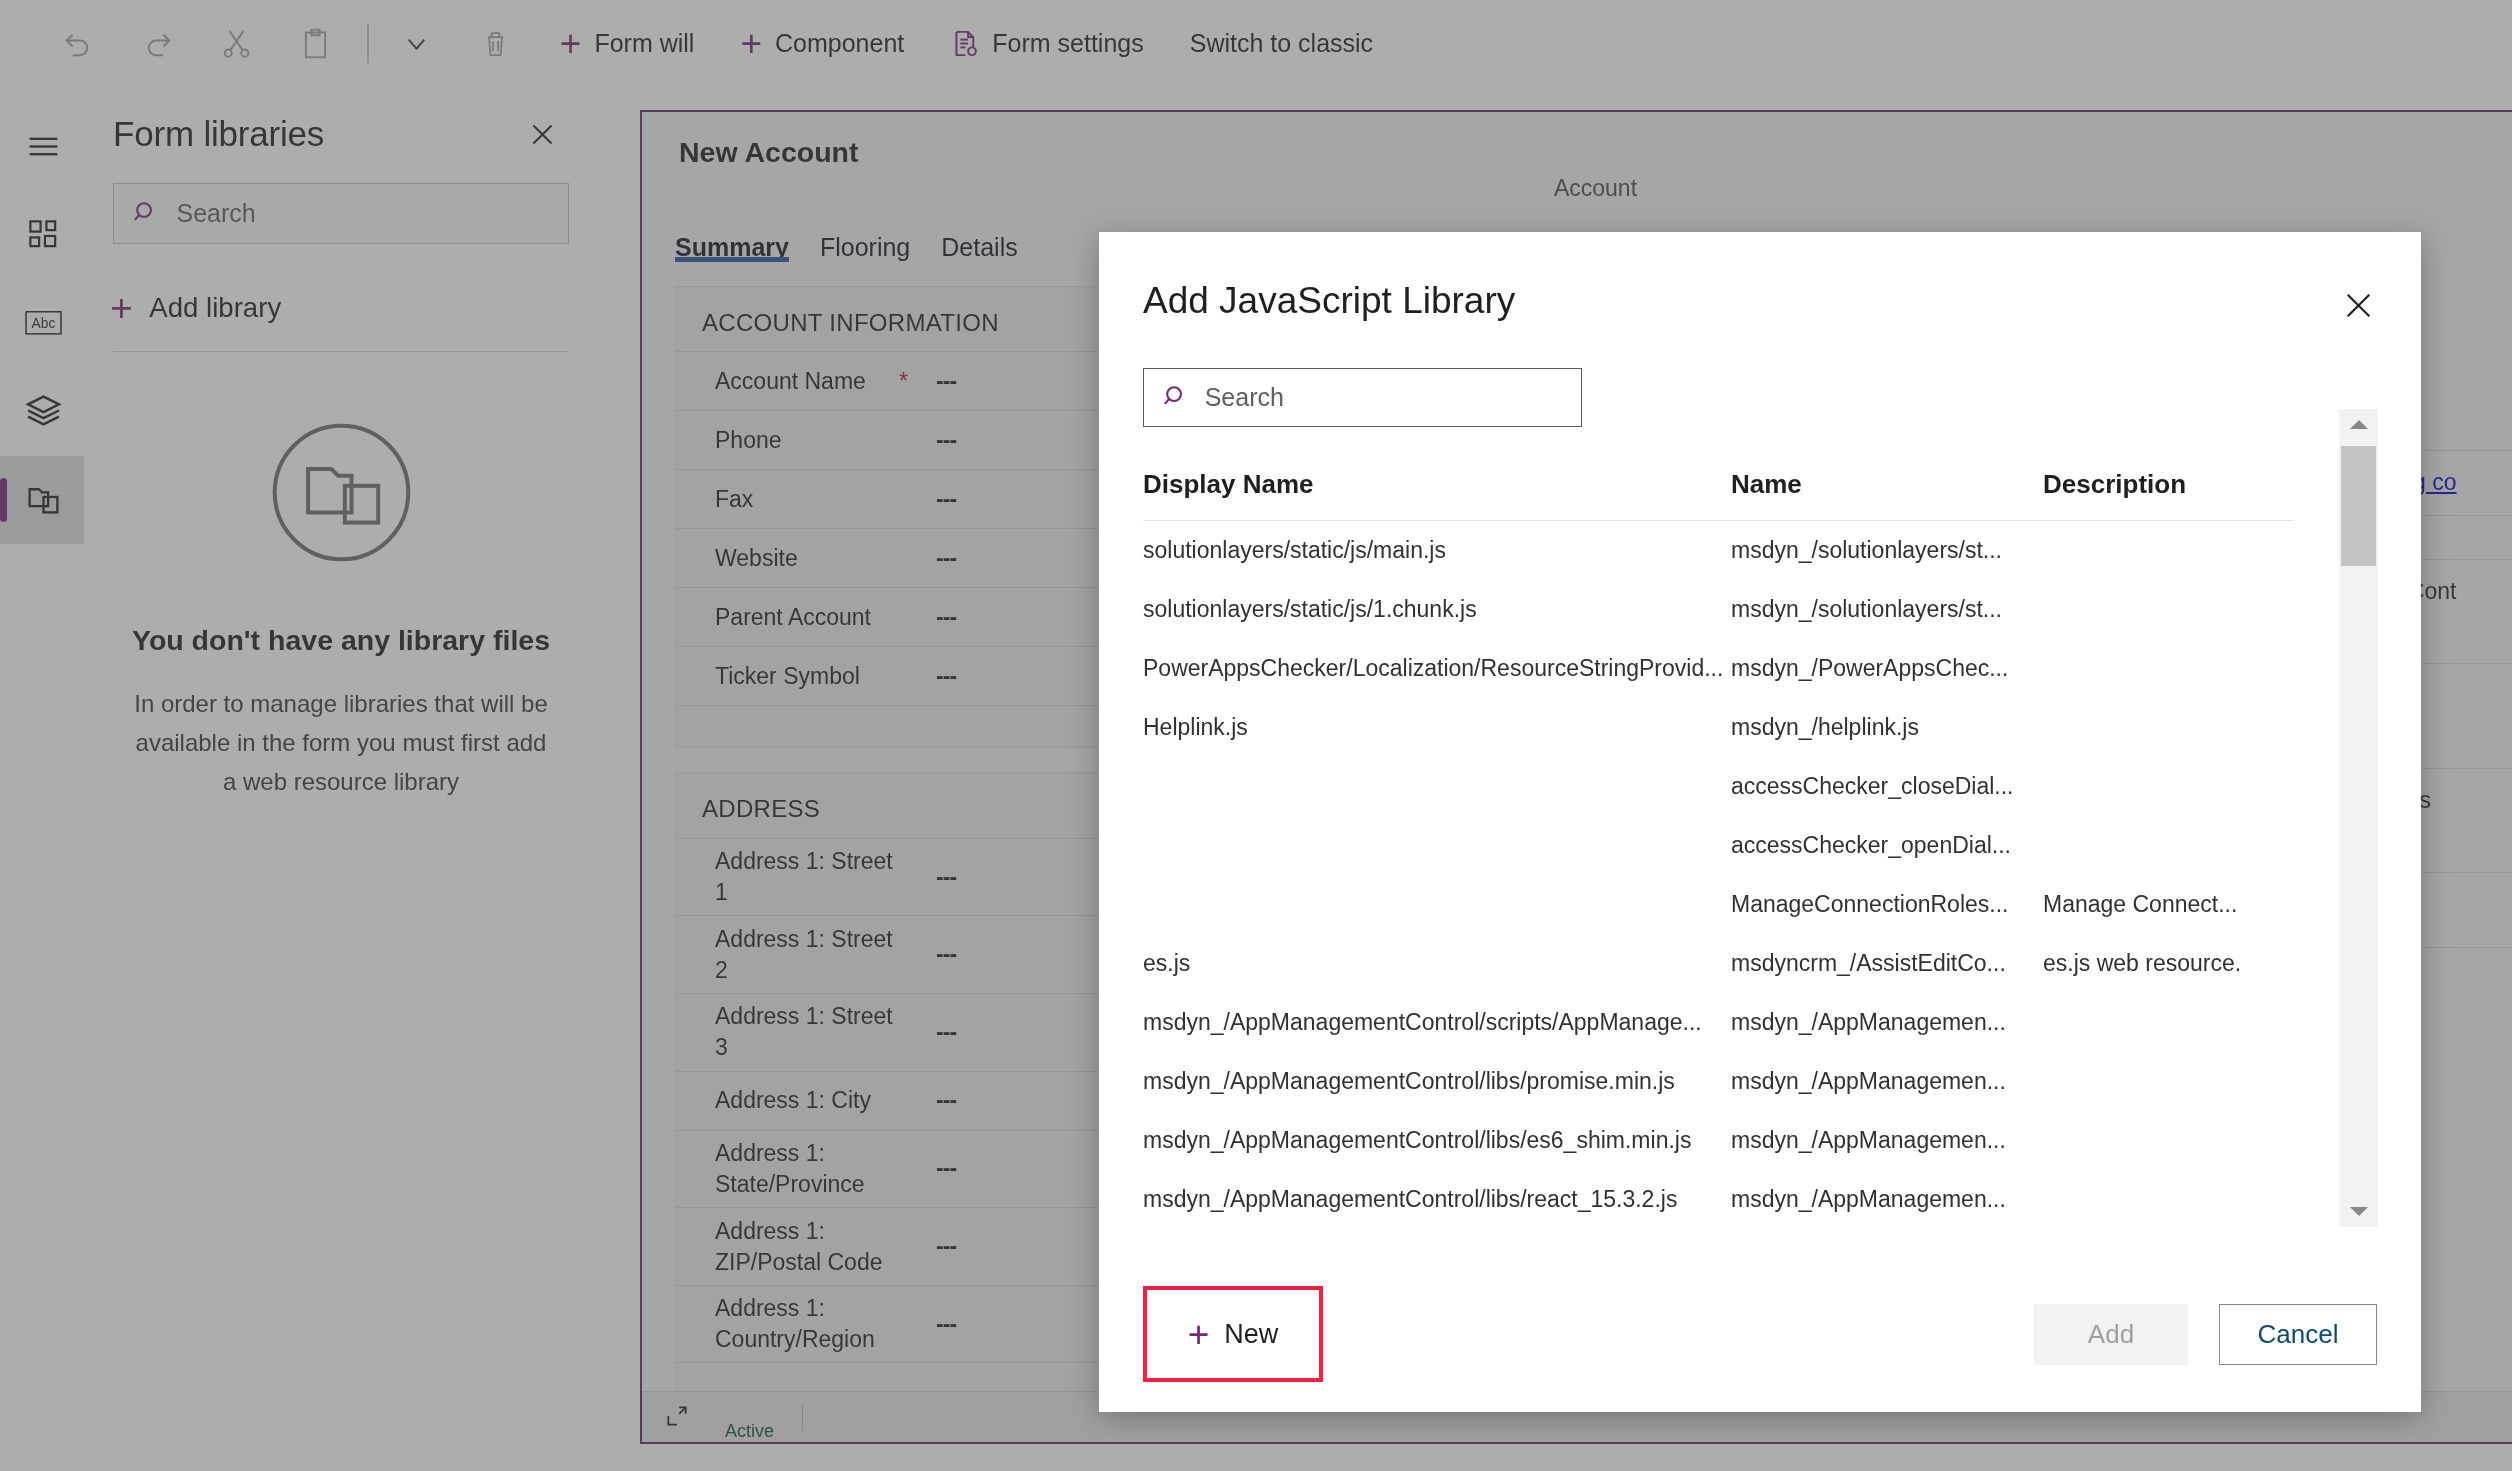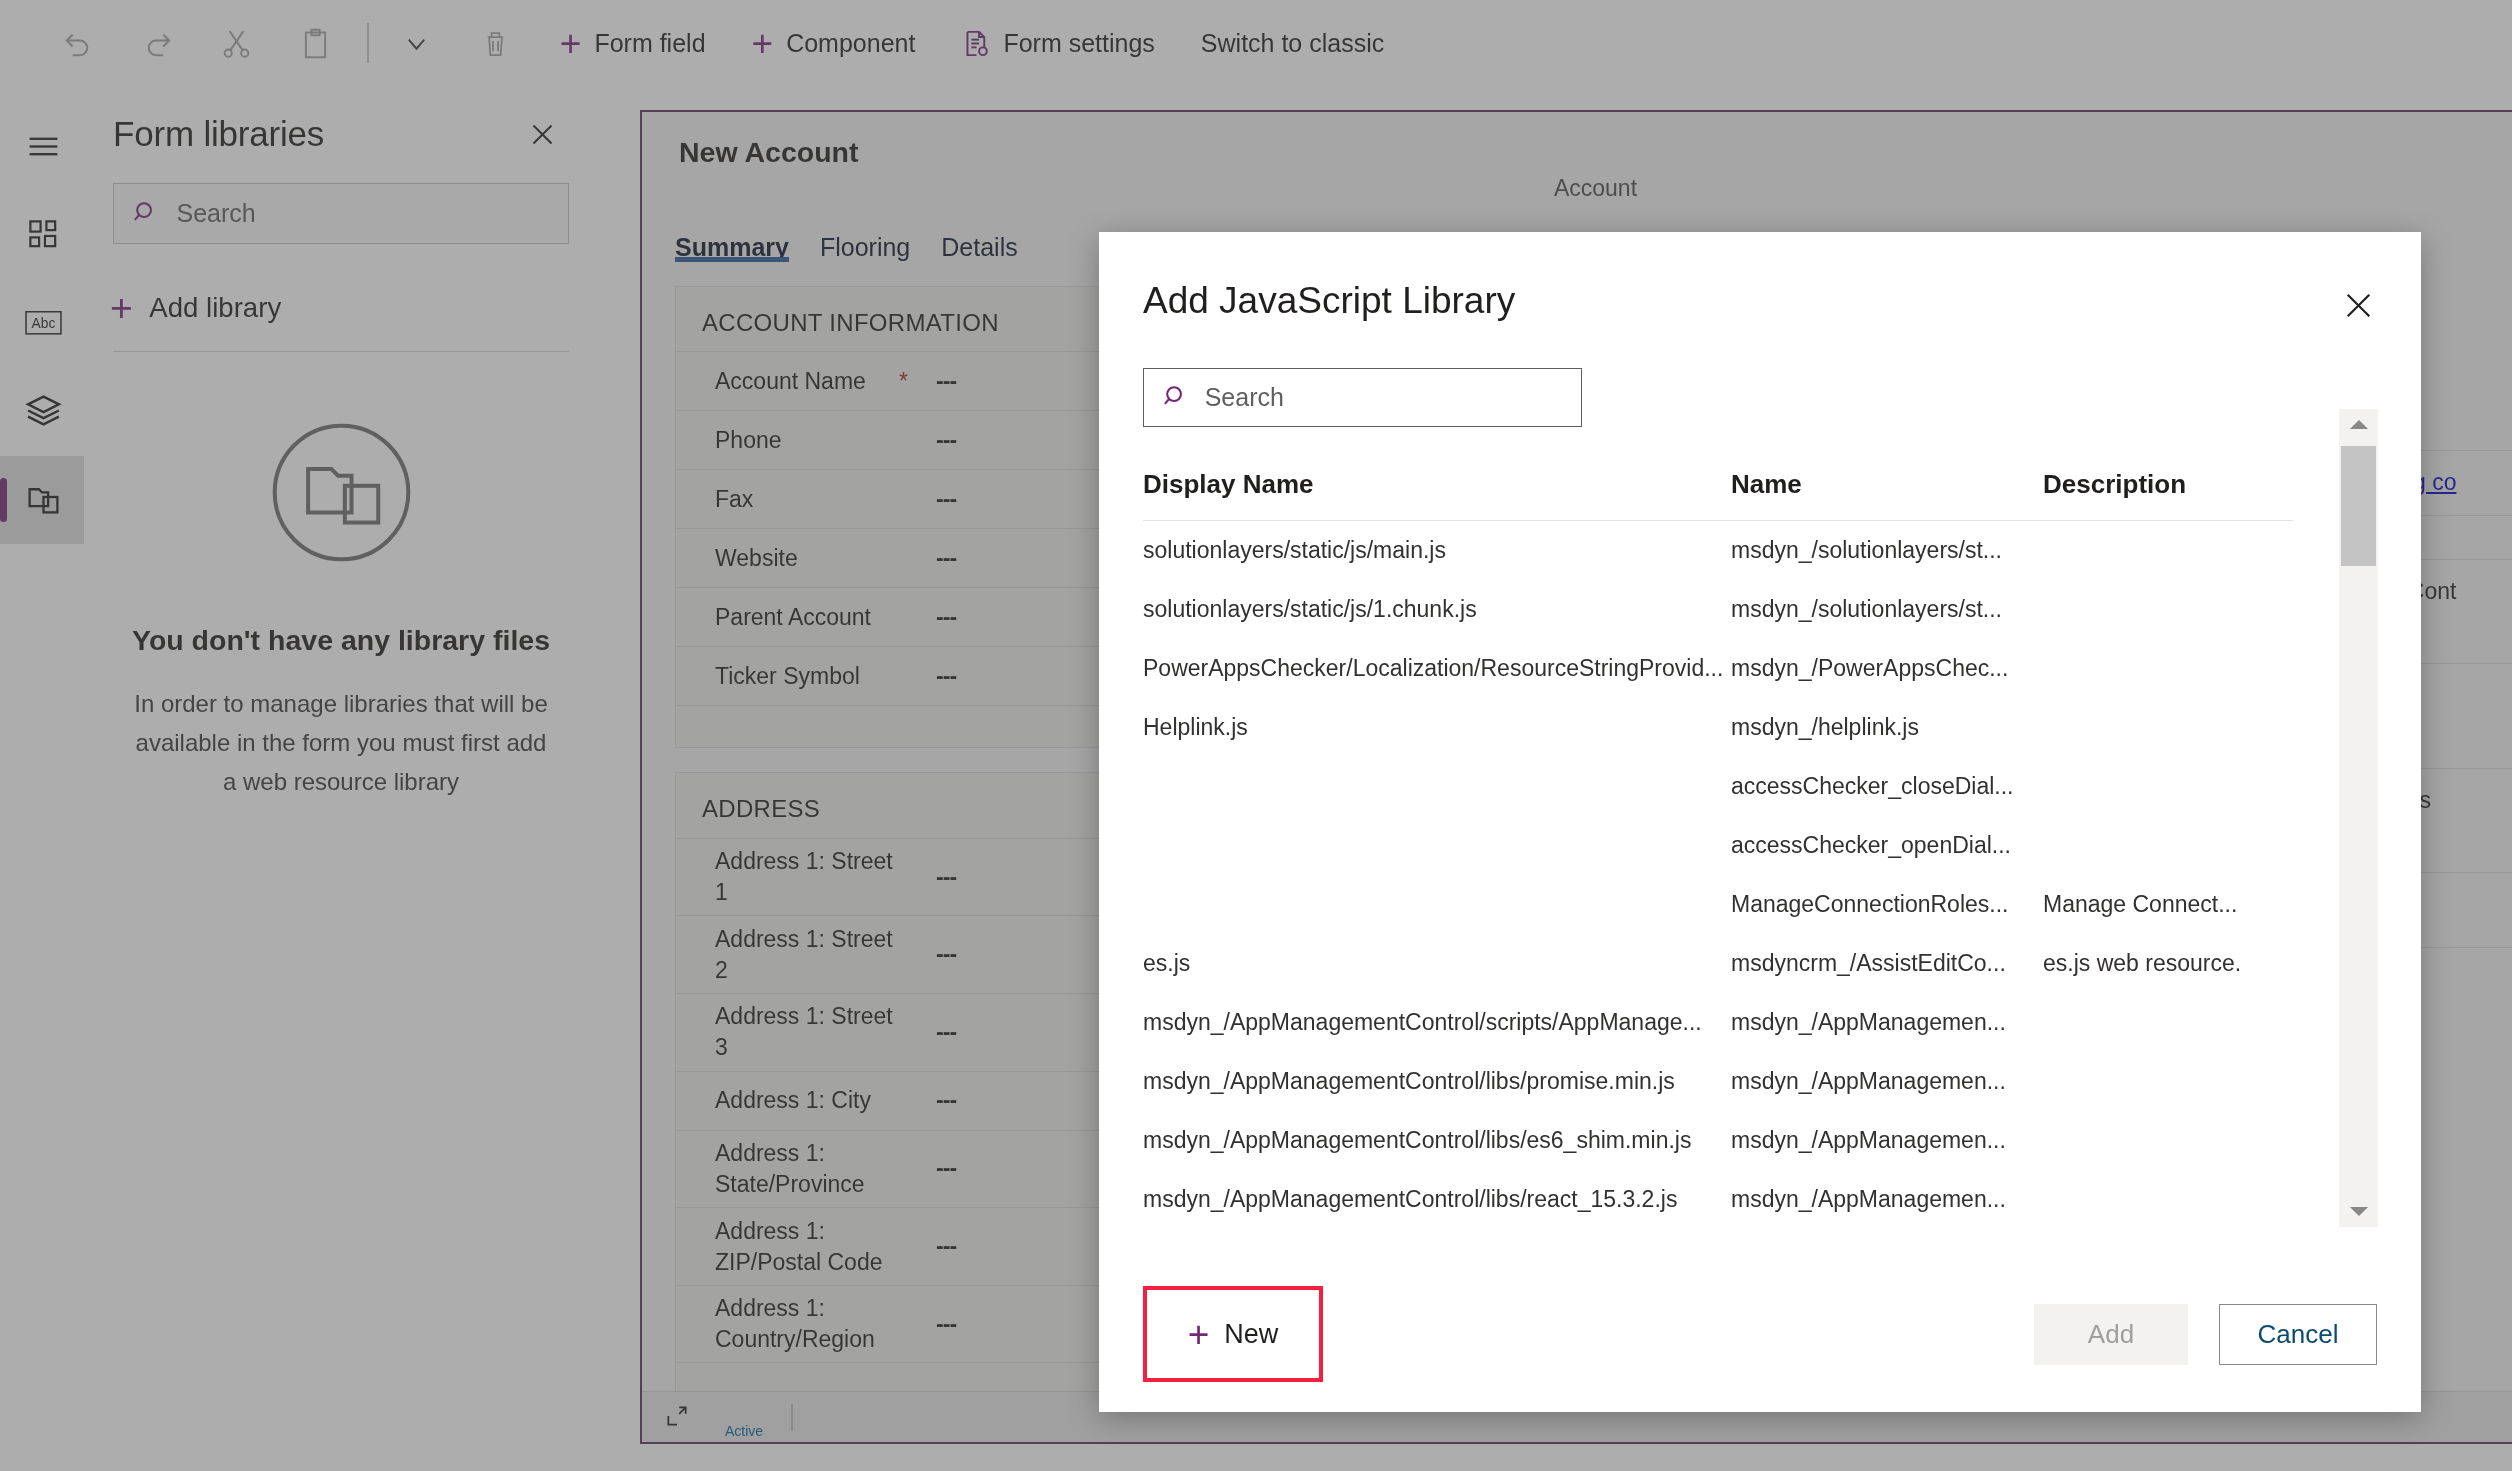--- a/index.html
+++ b/index.html
@@ -87,21 +87,21 @@
   .fname { font-size:23px; color:#201f1e; width:184px; line-height:31px; }
   .freq { color:#a4262c; font-size:23px; width:37px; }
   .fval { font-size:23px; color:#201f1e; font-weight:bold; letter-spacing:-0.9px; }
   .card-foot { height:42px; border-top:0.9px solid #d6d6d4; }
   .link-row { font-size:23px; color:#0000cc; text-decoration:underline; padding:18.4px 0 18.4px 0; }
 
   .statusbar {
     position:absolute; left:0; right:0; bottom:0; height:51px; background:#e6e6e6;
     display:flex; align-items:center; padding-left:22px; border-top:0.9px solid #d2d2d2;
   }
-  .statusbar .st { font-size:14px; color:#0369a1; margin-left:35px;margin-top:28px; }
+  .statusbar .st { font-size:18px; color:#14532d; margin-left:35px;margin-top:28px; }
   .statusbar .sep { width:1.8px; height:27.6px; background:#bdbdbd; margin-left:27.6px; }
 
   
   .dim { position:absolute; inset:0; background:rgba(80,80,80,0.47); }
 
   
   .modal {
     position:absolute; left:1099px; top:232px; width:1322px; height:1180px;
     background:#ffffff; box-shadow:0 5.5px 29px rgba(0,0,0,.28);
   }
@@ -197,21 +197,21 @@
       <div class="cmd-icon">
         <svg width="31" height="31" viewBox="0 0 24 24" fill="none" stroke="#a0a0a0" stroke-width="1.4">
           <path d="M6 7h12M9 7V4h6v3M7 7l1 14h8l1-14"></path>
           <line x1="10" y1="10" x2="10" y2="18"></line>
             <line x1="14" y1="10" x2="14" y2="18"></line>
         </svg>
       </div>
 
       <div class="cmd-btn">
         <span class="gl">+</span>
-        <span class="lbl">Form field</span>
+        <span class="lbl">Form will</span>
       </div>
       <div class="cmd-btn">
         <span class="gl">+</span>
         <span class="lbl">Component</span>
       </div>
       <div class="cmd-btn">
         <span class="svgico">
           <svg width="31" height="31" viewBox="0 0 24 24" fill="none" stroke="#742774" stroke-width="1.5">
             <path d="M5 3h9l4 4v8"></path>
               <path d="M5 3v18h7"></path>

